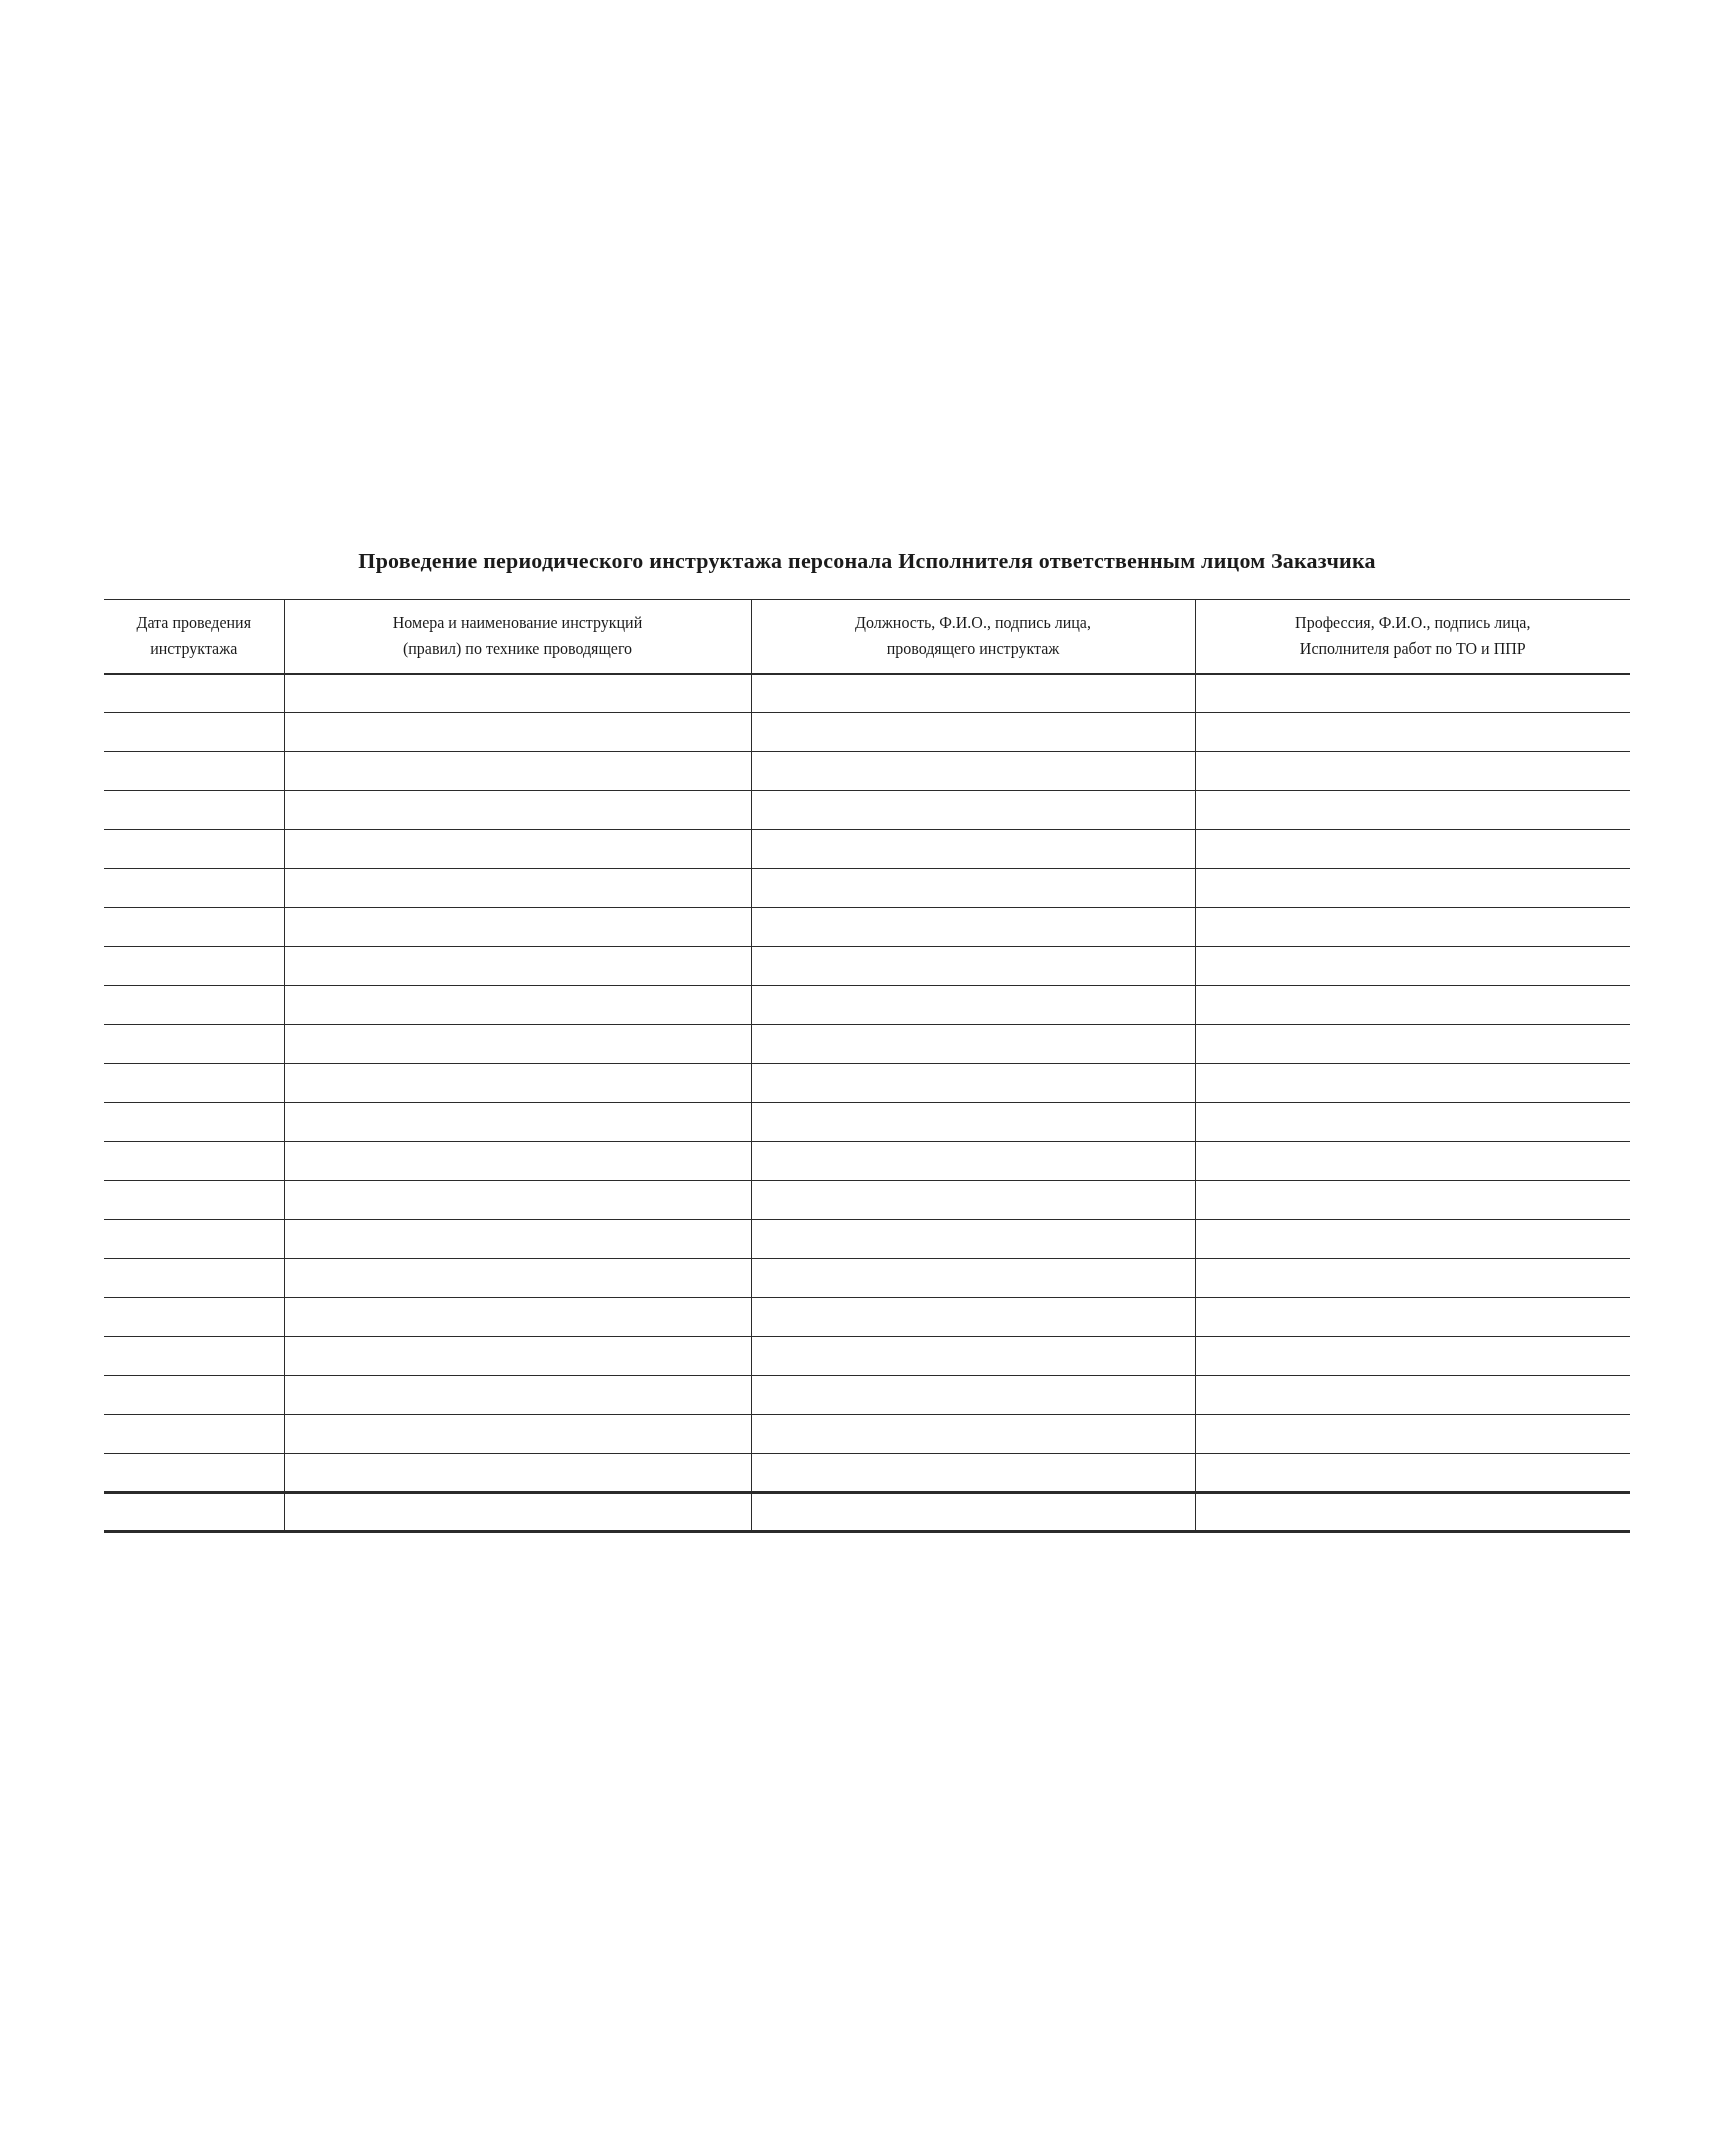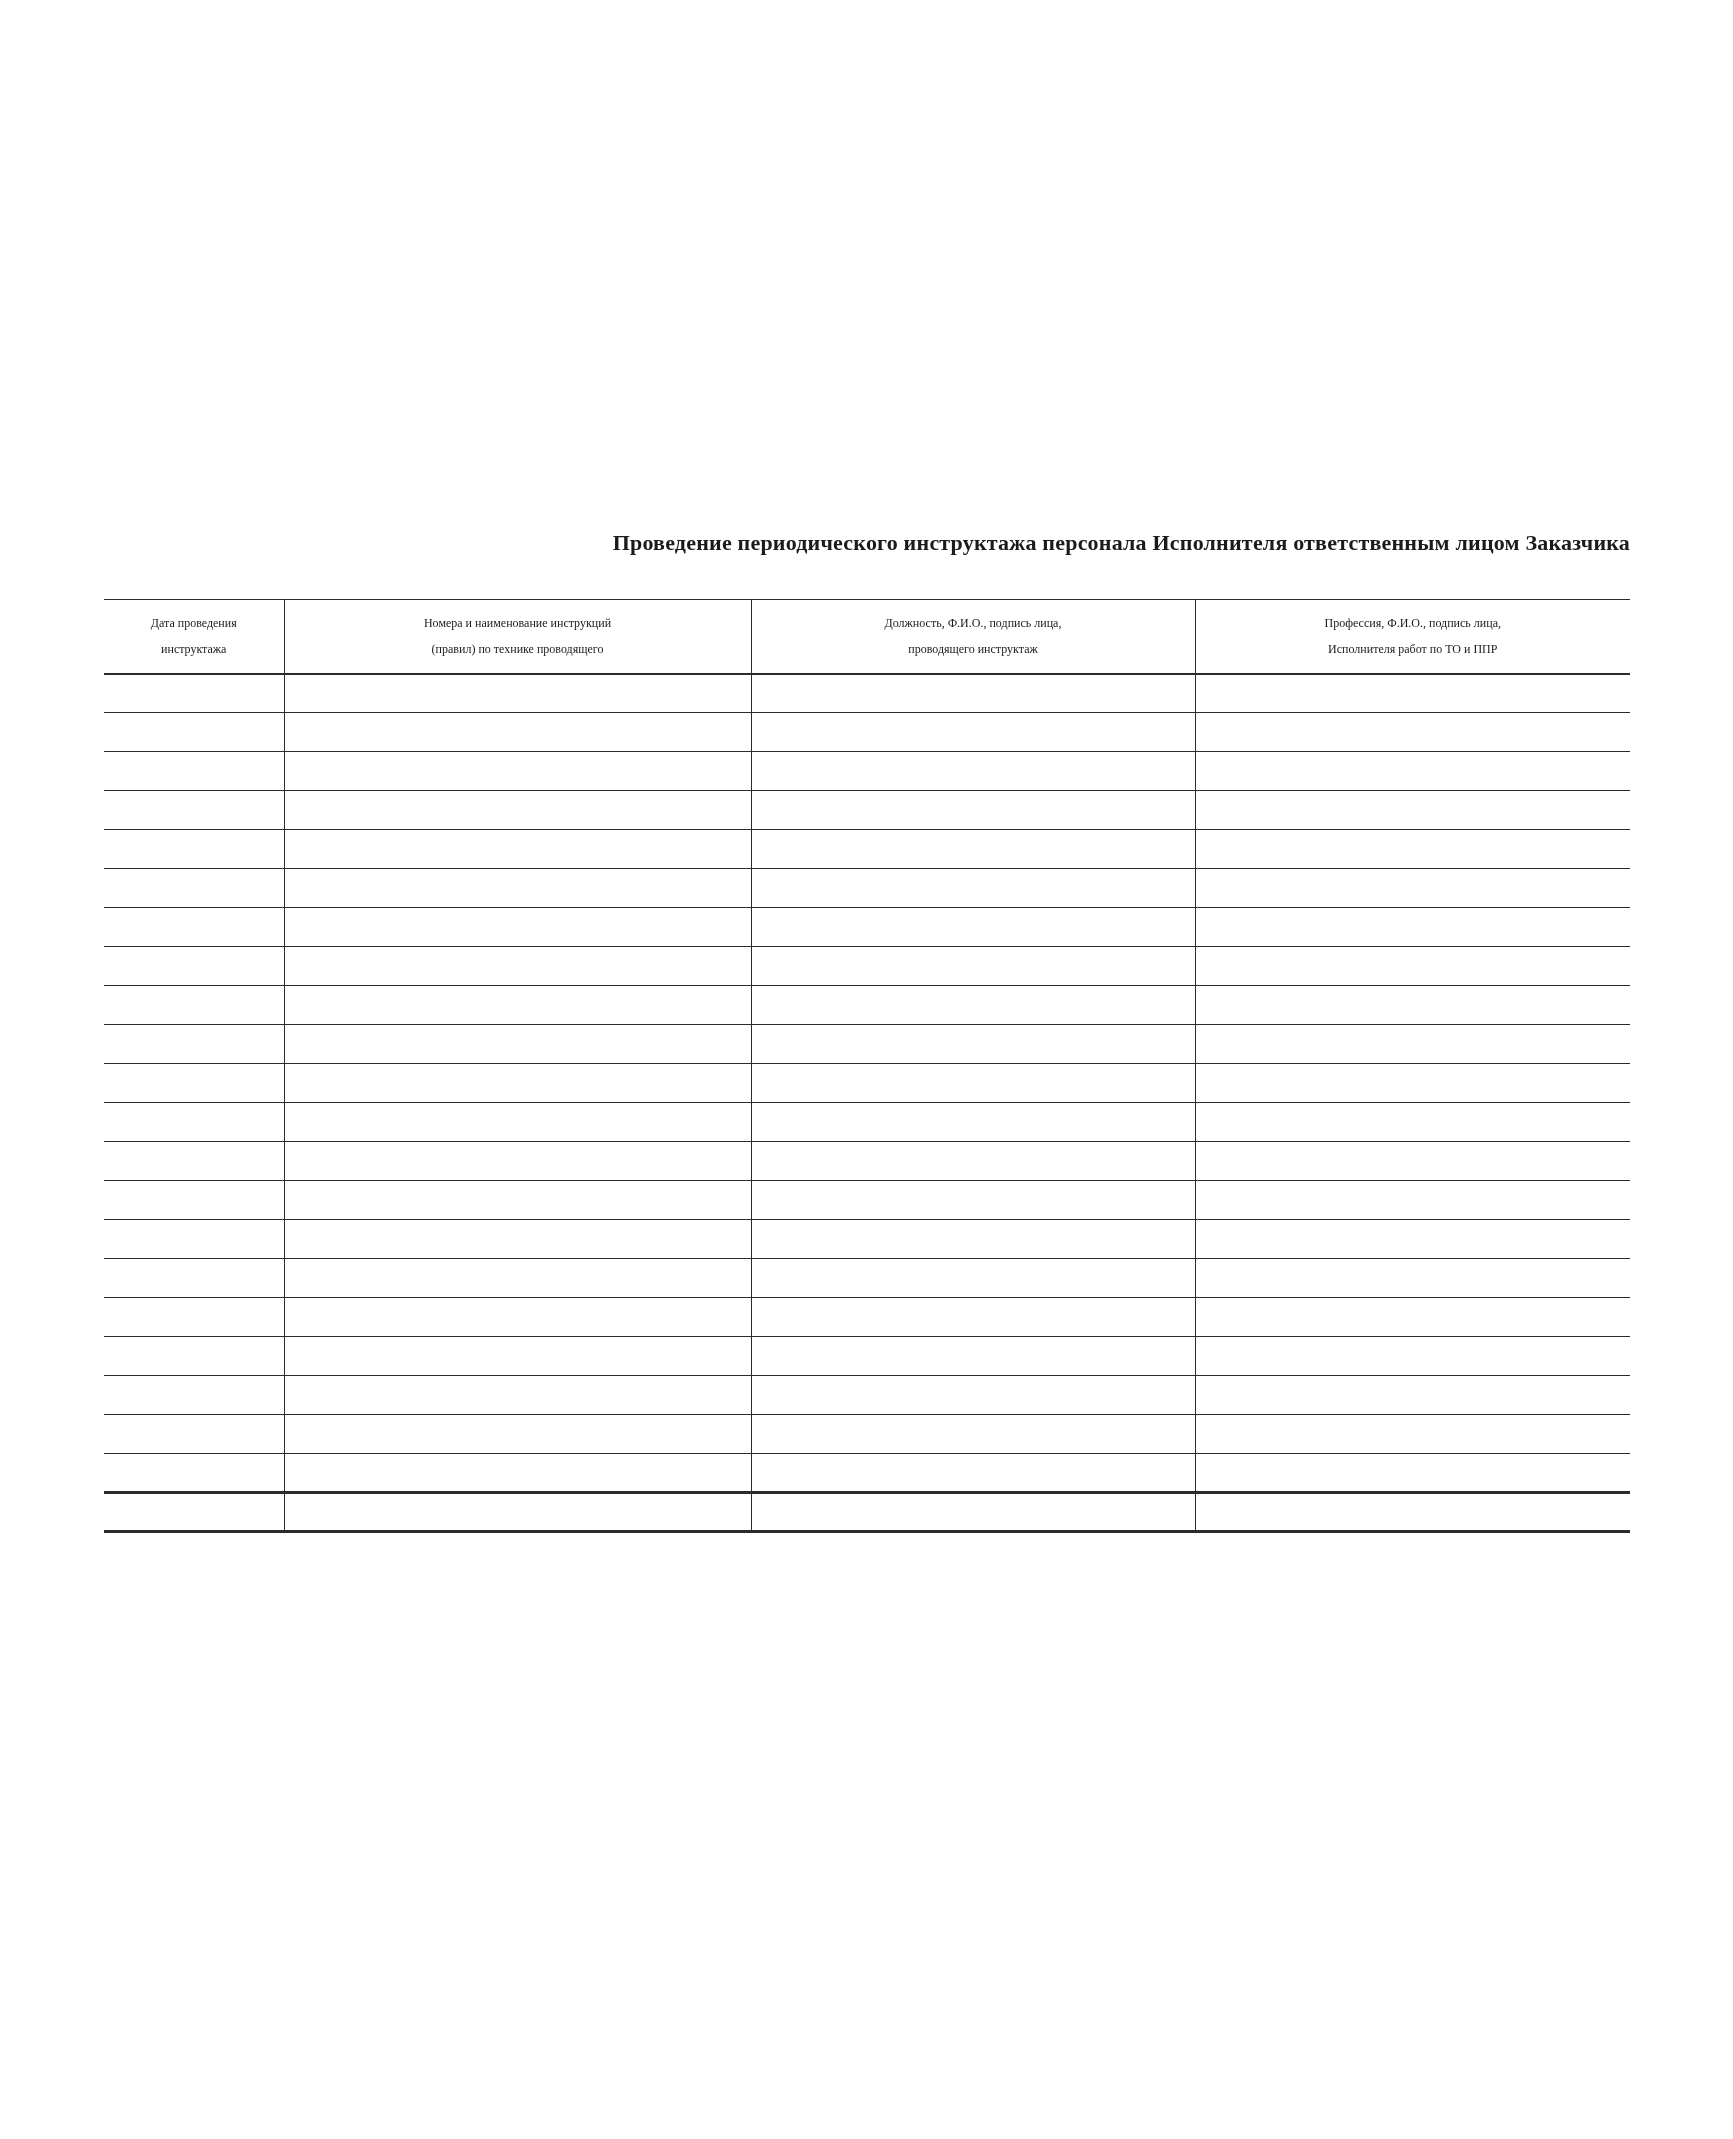--- a/index.html
+++ b/index.html
@@ -19,23 +19,23 @@
   }
   .page {
     position: absolute;
     left: 0; top: 0;
     width: 1733px; height: 2140px;
     background: var(--bg);
   }
   .doc-title {
     position: absolute;
     left: 104px;
-    top: 529px;
+    top: 547px;
     width: 1526px;
-    text-align: right;
+    text-align: center;
     font-weight: bold;
     font-size: 22px;
     line-height: 27px;
     color: var(--text);
     letter-spacing: 0.2px;
   }
   table.briefing {
     position: absolute;
     left: 104px;
     top: 599px;
@@ -44,21 +44,21 @@
     table-layout: fixed;
   }
   table.briefing th,
   table.briefing td {
     padding: 0;
     margin: 0;
   }
   table.briefing th {
     height: 74px;
     font-weight: normal;
-    font-size: 12px;
+    font-size: 16px;
     line-height: 26px;
     text-align: center;
     vertical-align: middle;
     white-space: pre-line;
     color: var(--text);
     border-top: 1.5px solid var(--line);
     border-bottom: 2.2px solid var(--line);
   }
   table.briefing td {
     height: 39px;

